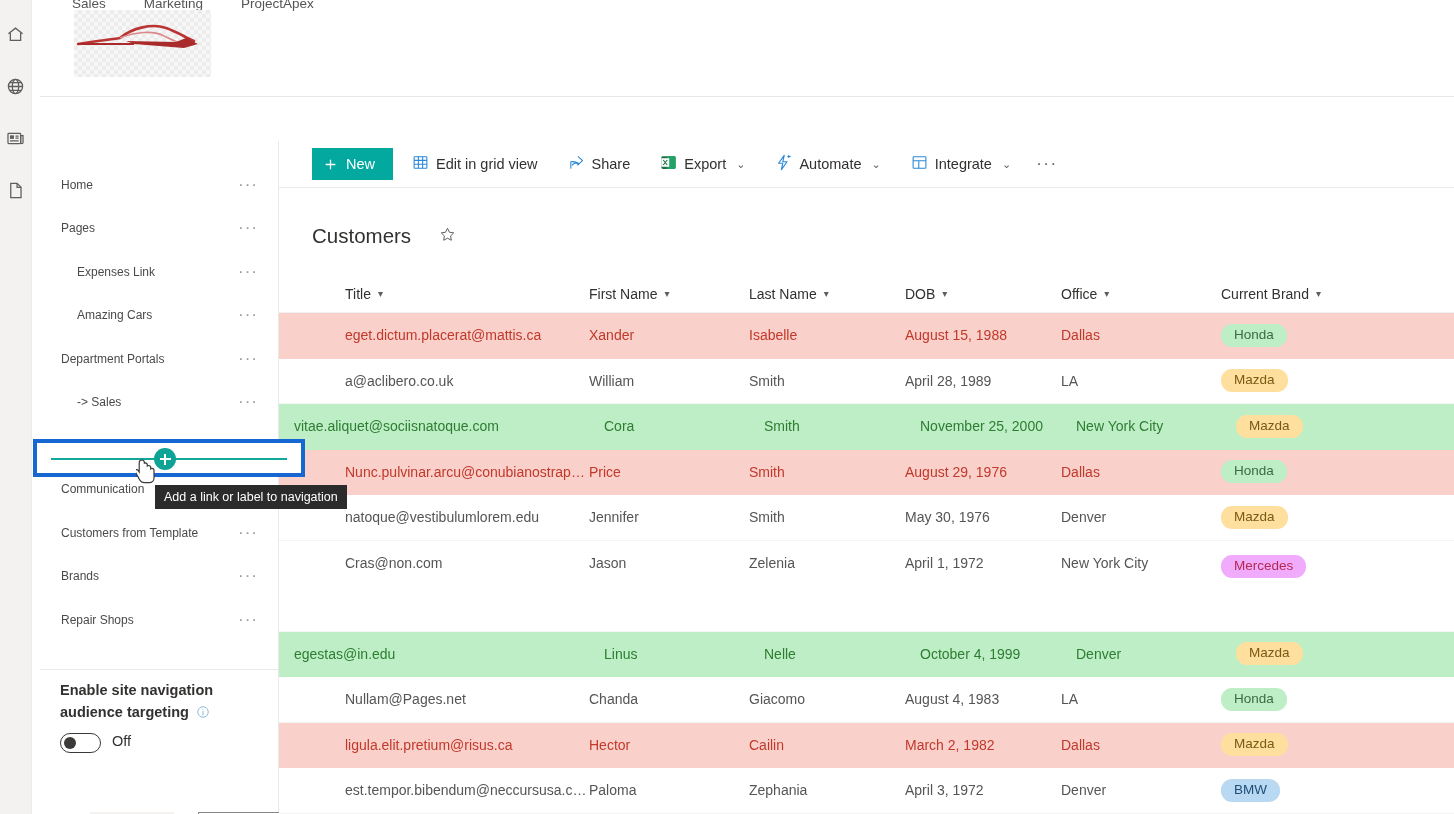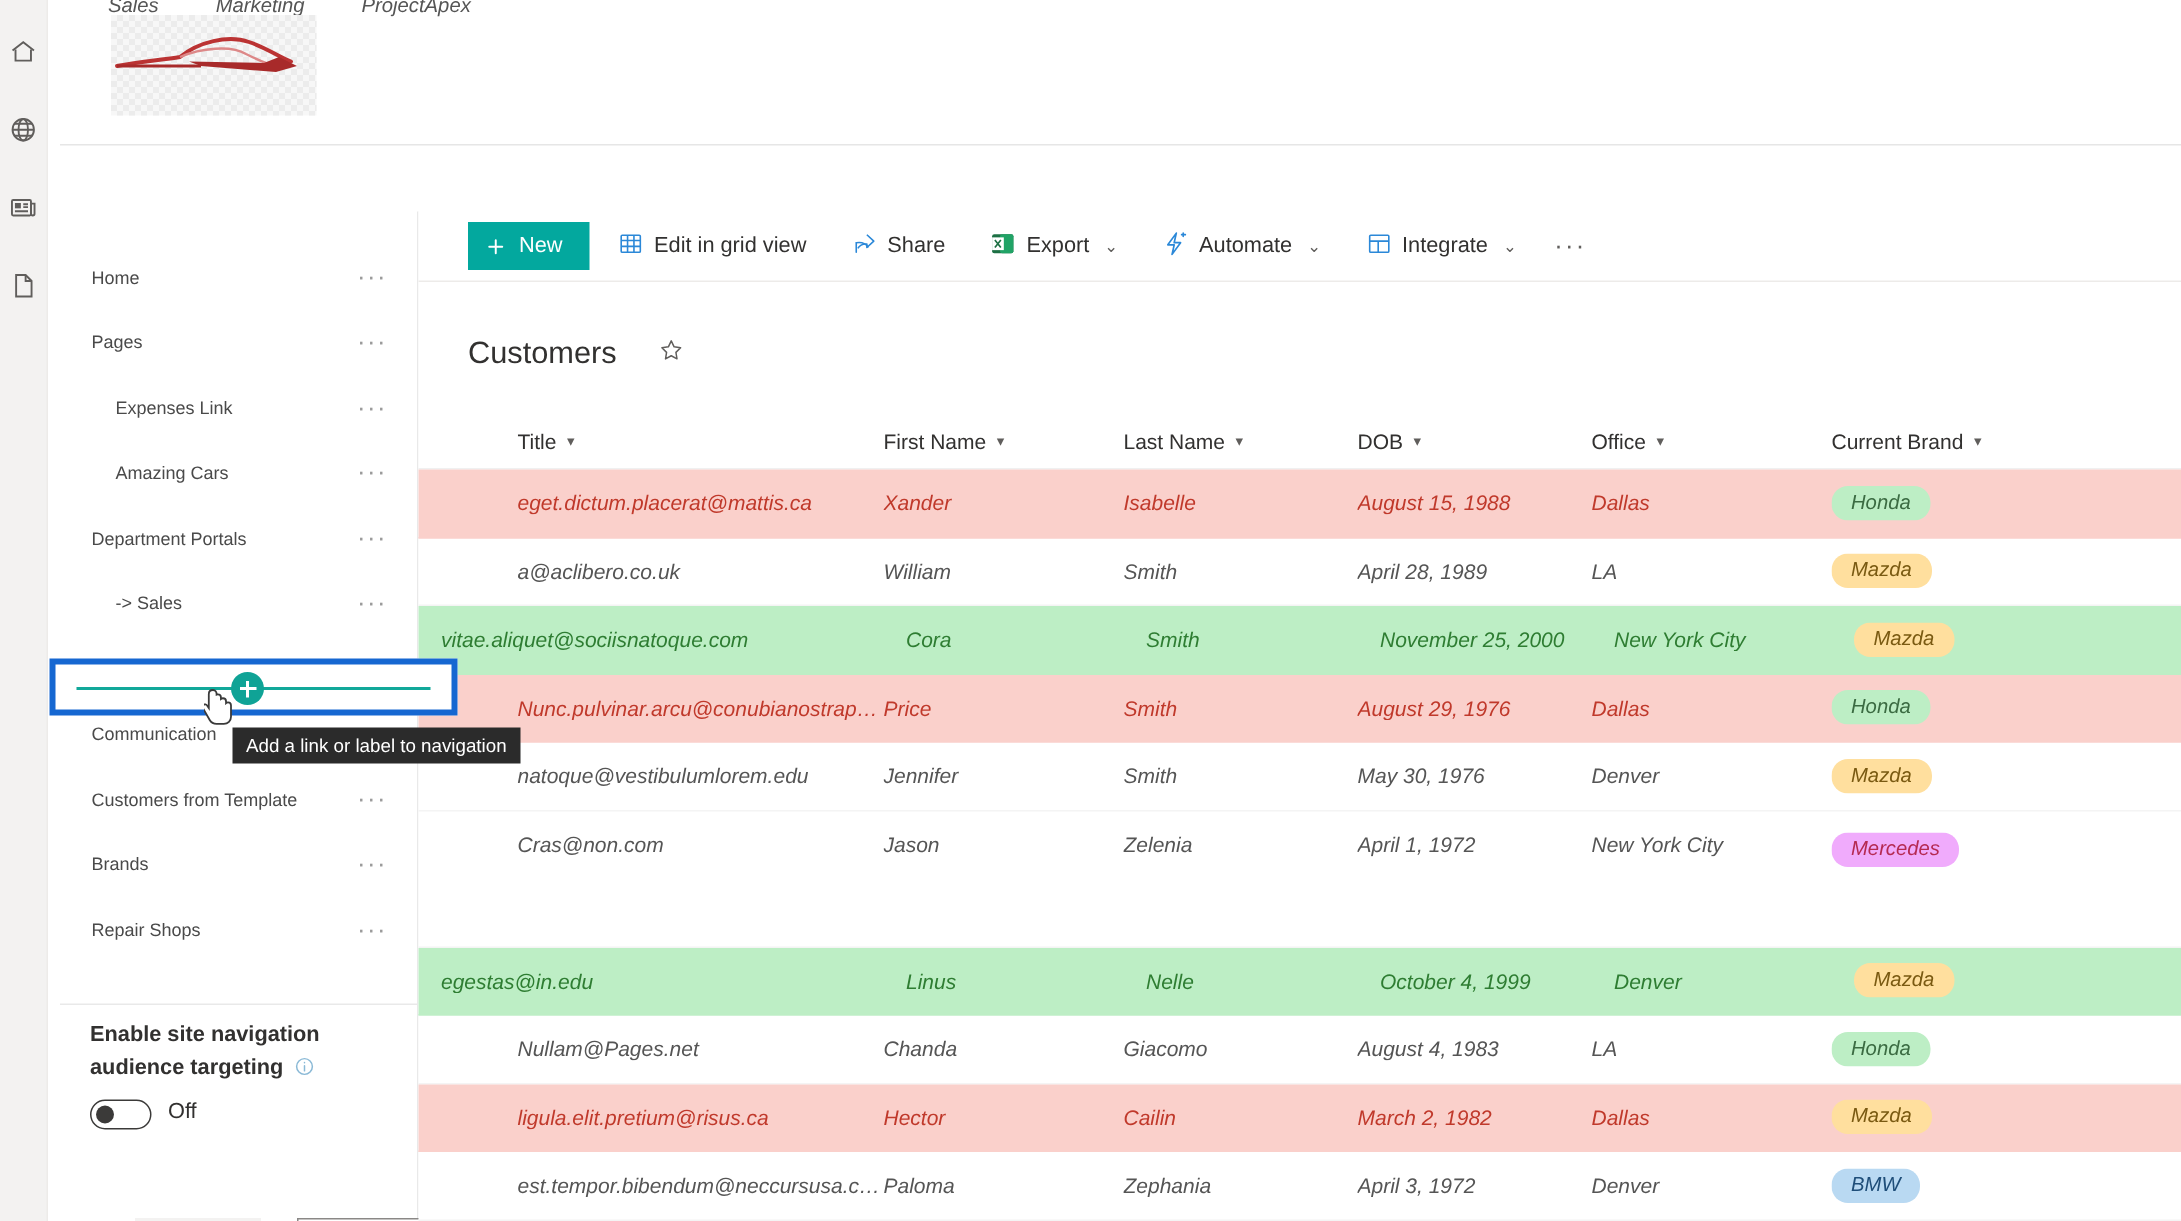--- a/index.html
+++ b/index.html
@@ -22,21 +22,20 @@
     width: 32px; height: 52px;
     display: flex; align-items: center; justify-content: center;
     cursor: pointer;
   }
   .rail-icon svg { display: block; }
 
   
   .topnav {
     position: absolute; left: 40px; top: 0; width: 1414px; height: 96px;
     background: #ffffff;
-    font-style: italic;
   }
   .topnav-links {
     position: absolute; left: 32px; top: -4px;
     display: flex; gap: 38px;
   }
   .topnav-link {
     font-size: 13.5px; color: #555555; cursor: pointer; white-space: nowrap;
   }
   .logo-box {
     position: absolute; left: 34px; top: 10px;
@@ -208,21 +207,21 @@
     display: flex; align-items: center; height: 45.5px;
     border-bottom: 1px solid #f4f4f4;
   }
   .row.tall { height: 91px; align-items: flex-start; padding-top: 14px; }
   .row.pink  { background: #fad0cb; border-bottom-color: #fad0cb; }
   .row.green { background: #bdeec5; border-bottom-color: #bdeec5; }
   .row.pink .cell  { color: #c0392b; }
   .row.green .cell { color: #2e7d32; padding-left: 15px; }
   .cell {
     font-size: 14px; color: #555555; white-space: nowrap;
-    overflow: hidden; text-overflow: ellipsis; font-style: italic;
+    overflow: hidden; text-overflow: ellipsis;
   }
 
   
   .c-title  { width: 310px; padding-left: 66px; position: relative; }
   .c-first  { width: 160px; }
   .c-last   { width: 156px; }
   .c-dob    { width: 156px; }
   .c-office { width: 160px; }
   .c-brand  { width: 200px; }
 

